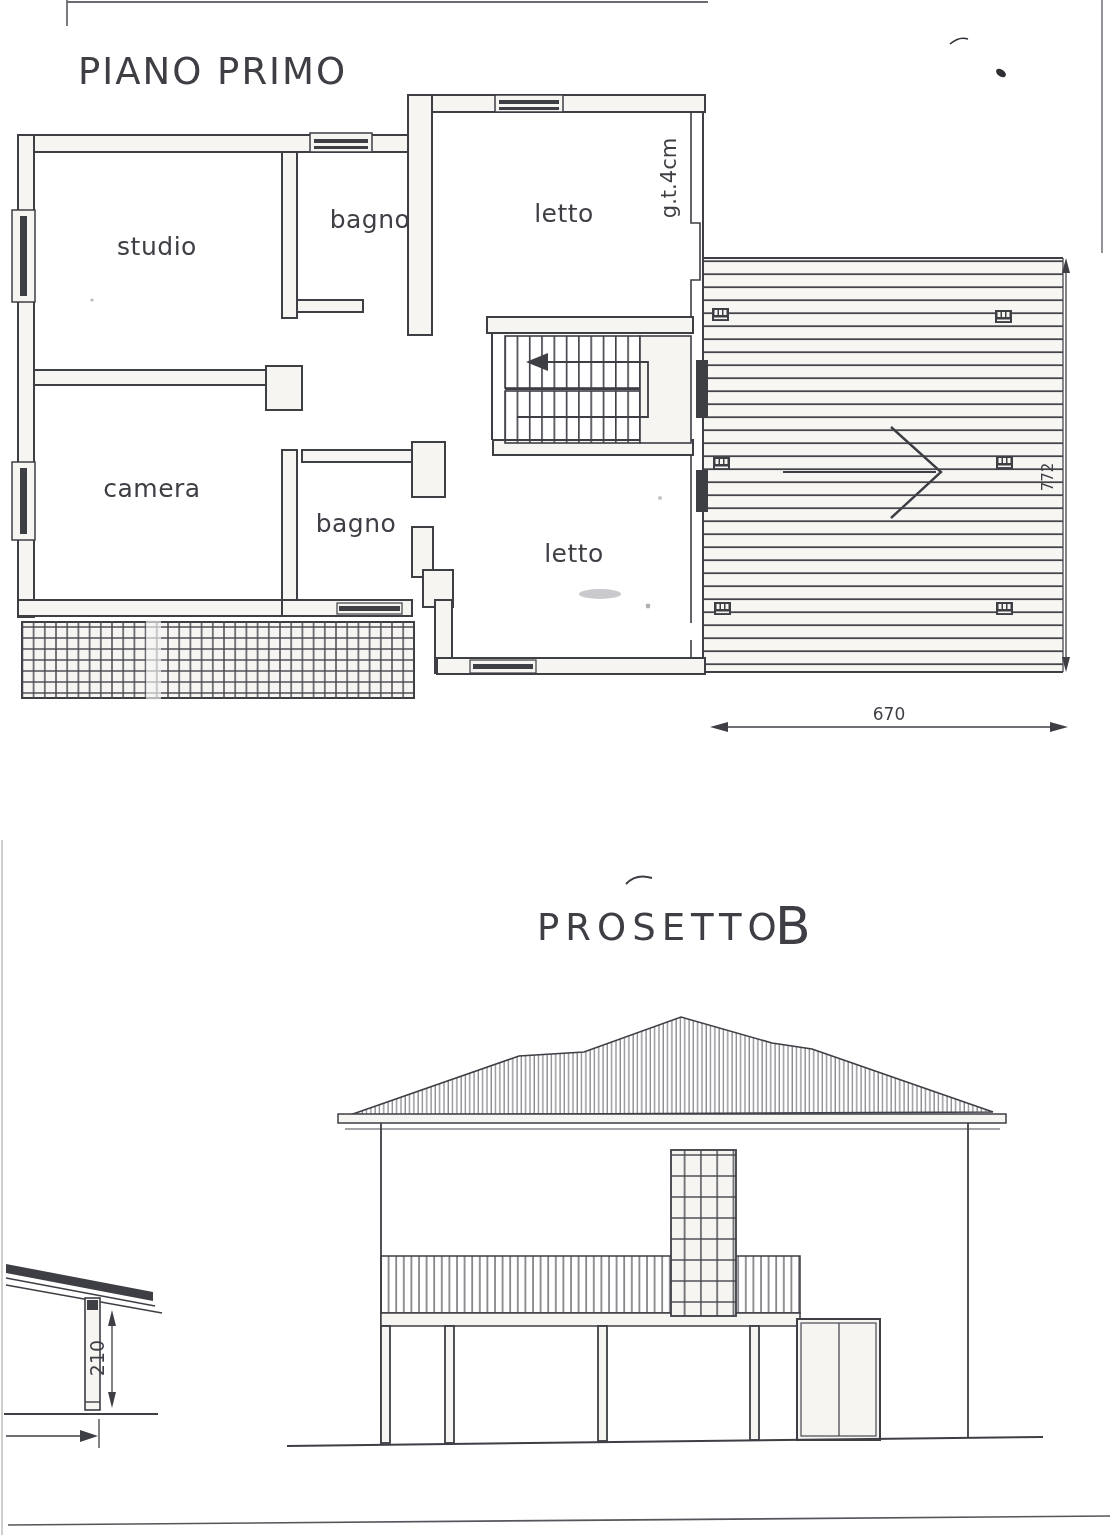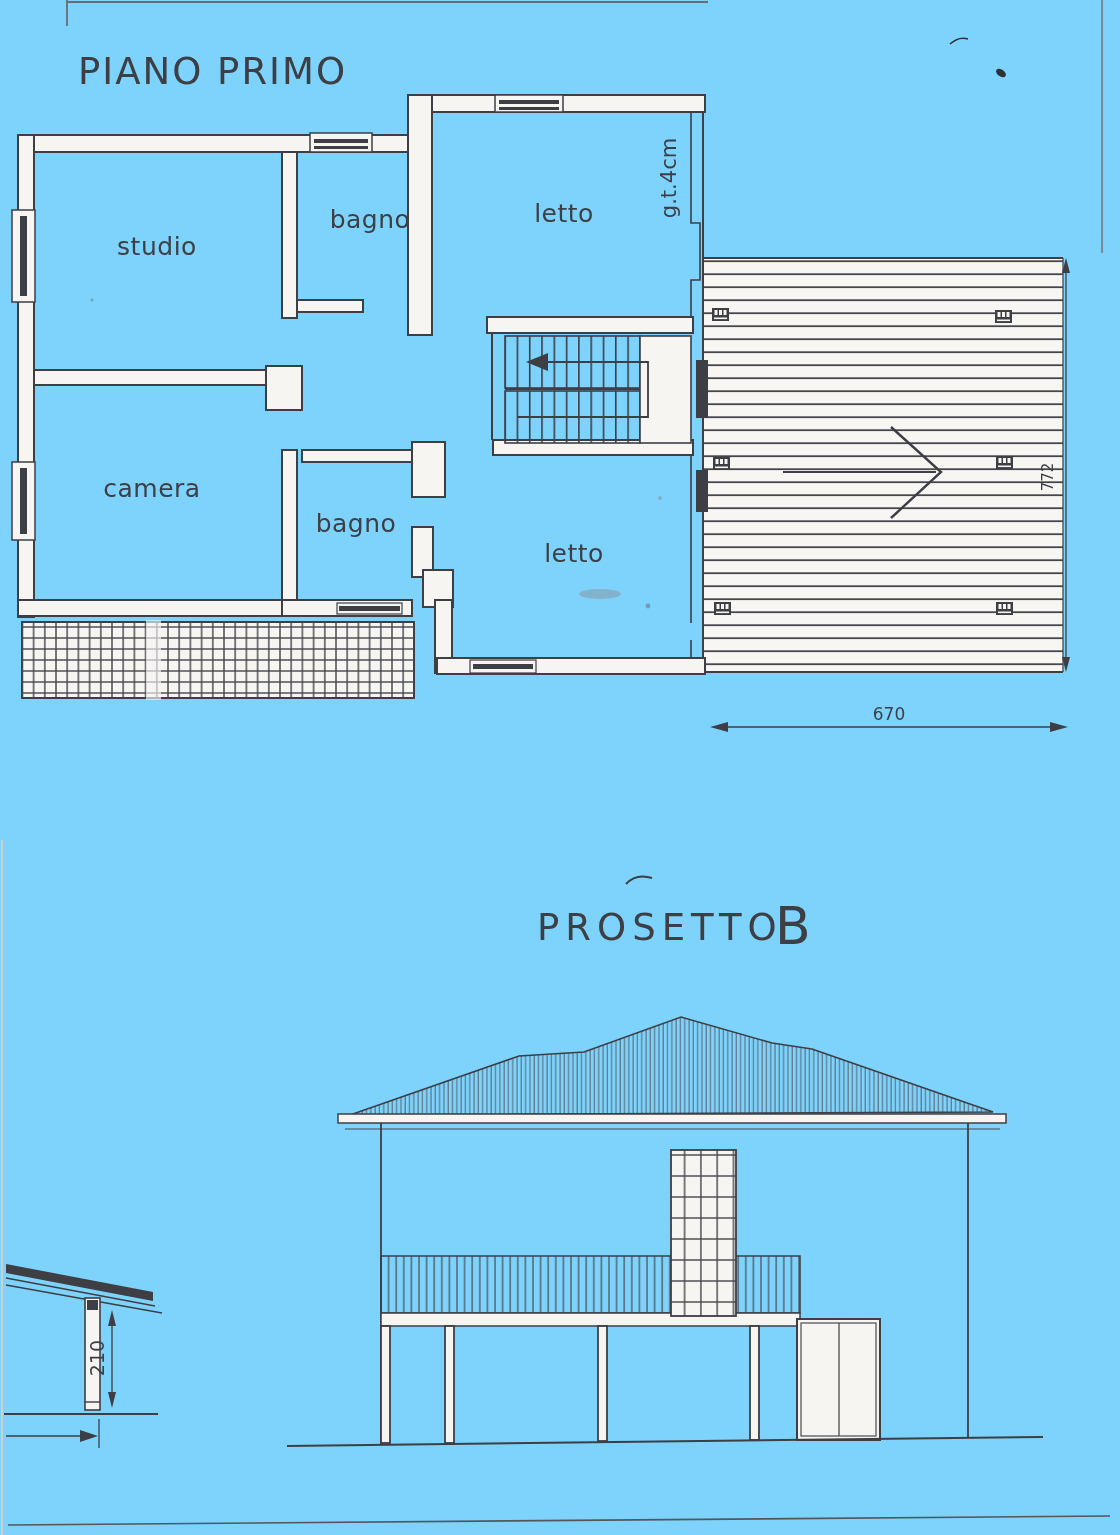--- a/index.html
+++ b/index.html
@@ -1,20 +1,20 @@
 <!DOCTYPE html>
 <html><head>
 <meta charset="utf-8">
 <style>
   html,body{margin:0;padding:0;background:#e9e8e5;}
   .page{
     position:relative;
     width:1120px;height:1535px;
     margin:0 auto;
-    background:#7dd3fc;
+    background:#ffffff;
     overflow:hidden;
     font-family:"DejaVu Sans", sans-serif;
   }
   svg{position:absolute;left:0;top:0;display:block;}
   text{fill:#3e3e45;}
   .room-label{font-size:25px;letter-spacing:.5px;}
   .dim-label{font-size:17px;}
   .dim-label-sm{font-size:15px;}
   .dim-label-md{font-size:19px;}
   .note-label{font-size:21px;}

